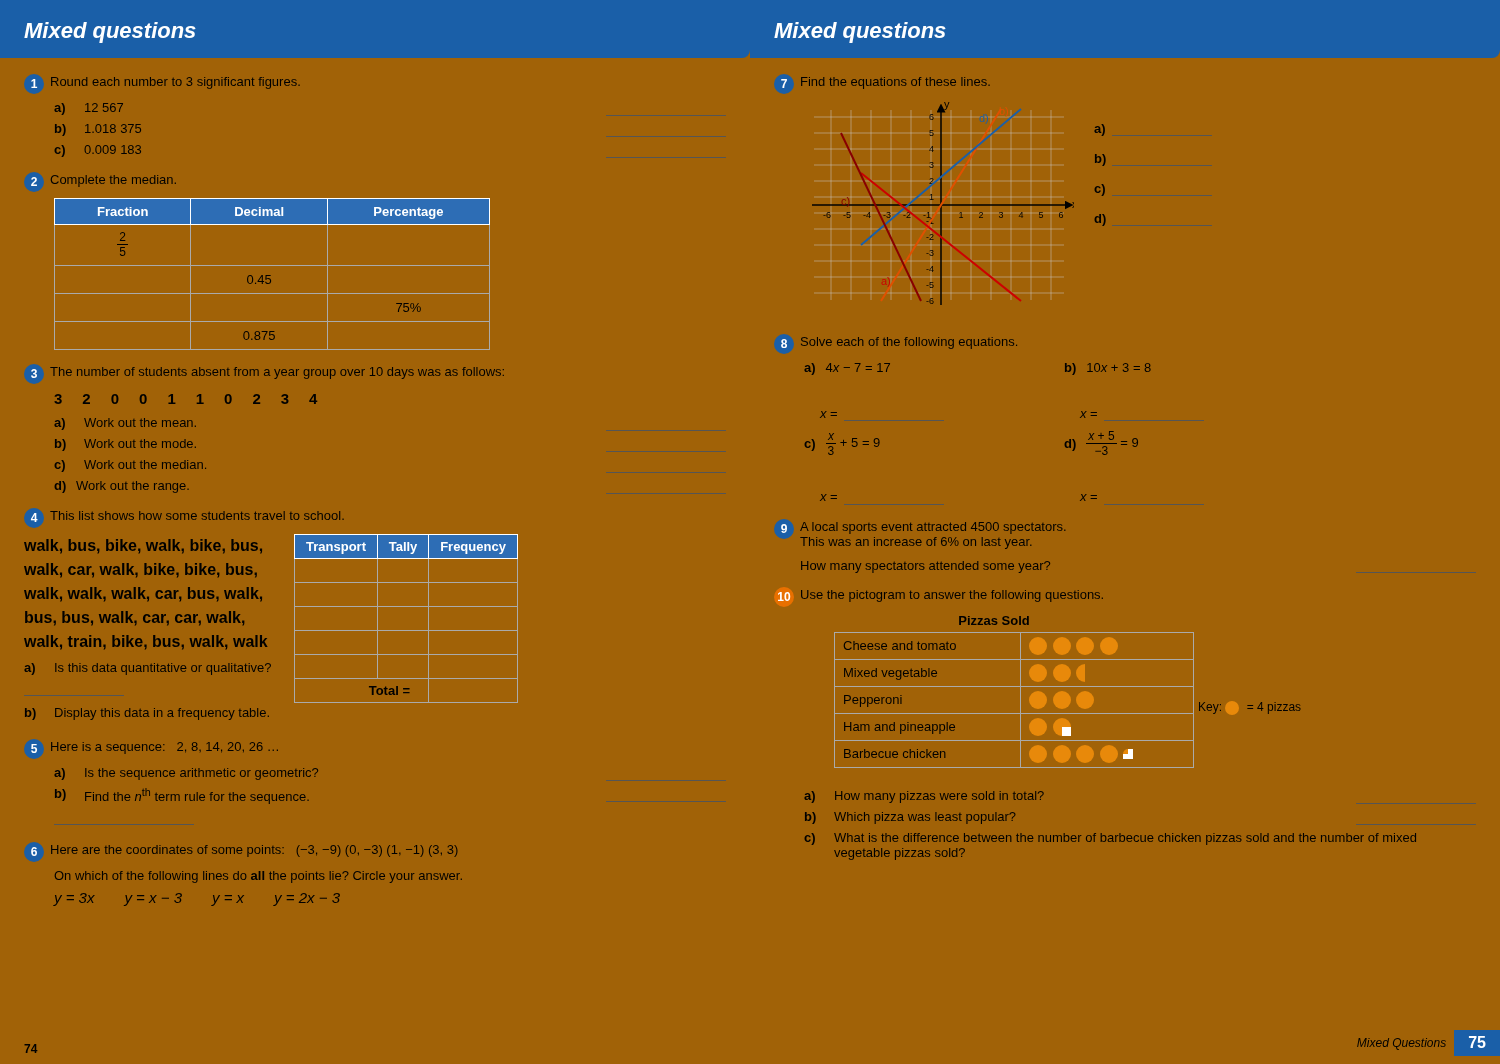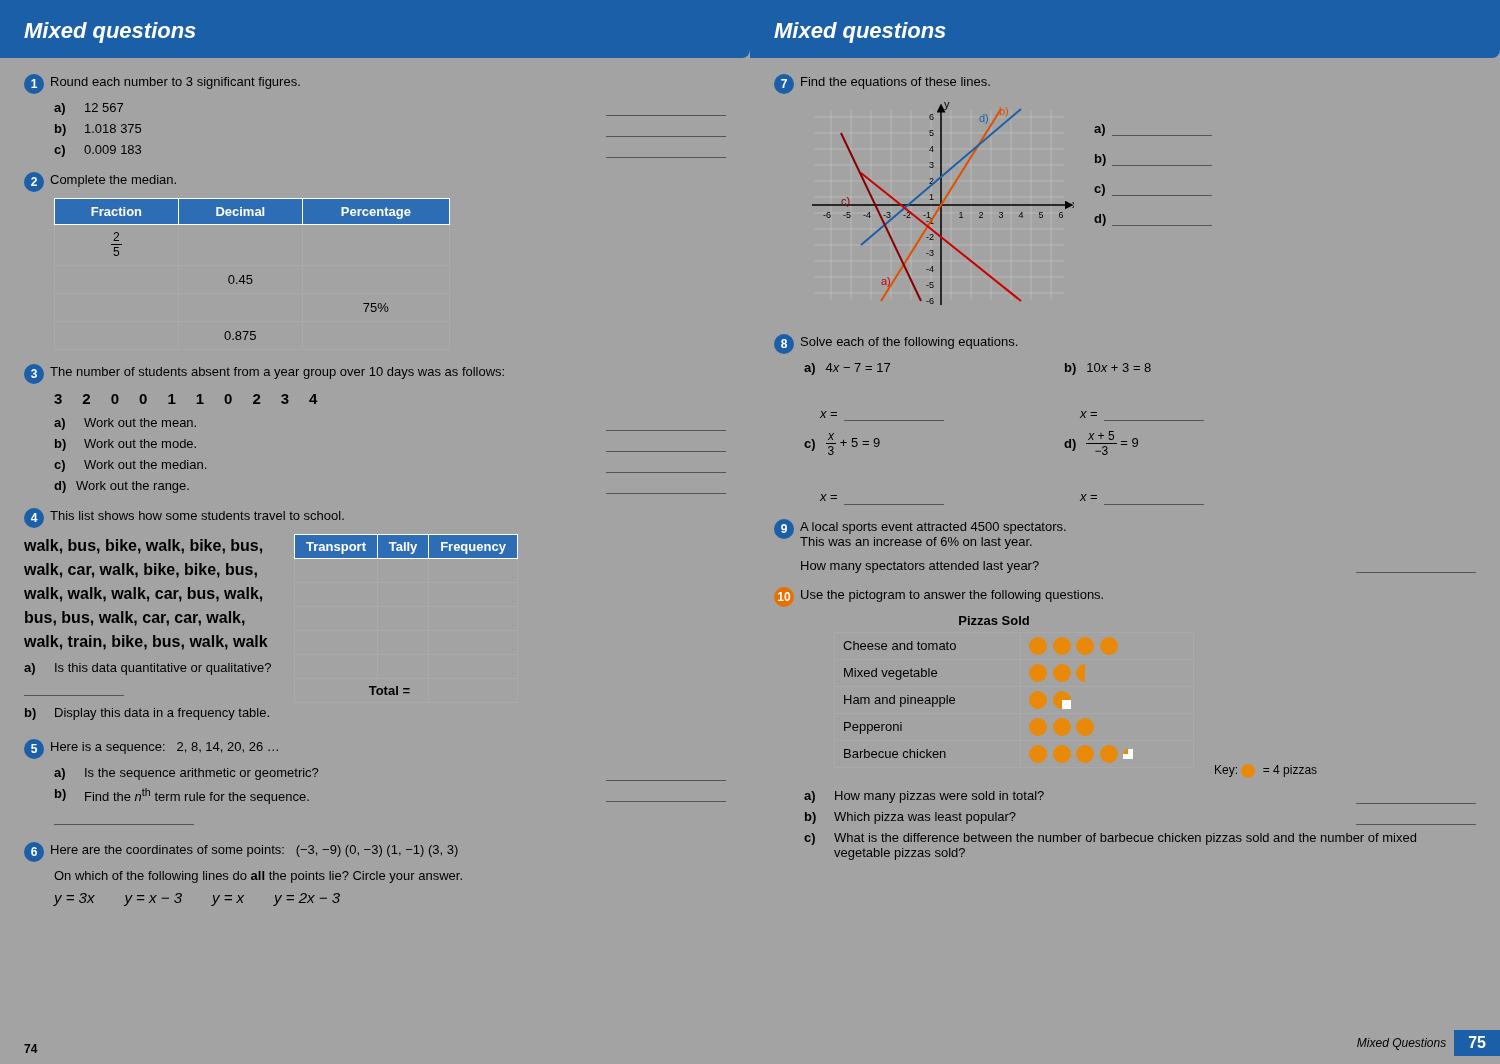--- a/index.html
+++ b/index.html
@@ -8,21 +8,21 @@
       font-size: 13px;
       background: #fff;
       color: #000;
       width: 1500px;
       min-height: 1064px;
       display: flex;
     }
     .page {
       width: 750px;
       min-height: 1064px;
-      background: #a3a3a3;
+      background: #a16207;
       padding: 0;
       position: relative;
     }
     .page-header {
       background: #1a5fa8;
       color: #fff;
       padding: 18px 24px 14px 24px;
       margin-bottom: 16px;
       border-radius: 0 0 8px 0;
     }
@@ -84,21 +84,21 @@
       display: inline-block;
       margin-left: 8px;
     }
 
     
     table {
       border-collapse: collapse;
       font-size: 13px;
     }
     table.fraction-table {
-      width: 396px;
+      width: 436px;
       margin-left: 30px;
       margin-bottom: 8px;
     }
     table.fraction-table th {
       background: #2d6db5;
       color: #fff;
       padding: 5px 12px;
       text-align: center;
       border: 1px solid #fff;
     }
@@ -653,72 +653,72 @@
       </div>
     </div>
 
     <div class="question-block">
       <div class="question-row">
         <span class="question-number">9</span>
         <div class="question-text">
           <div>A local sports event attracted 4500 spectators.</div>
           <div>This was an increase of 6% on last year.</div>
           <div style="display:flex;justify-content:space-between;align-items:flex-end;margin-top:8px">
-            <span>How many spectators attended last year?</span>
+            <span>How many spectators attended some year?</span>
             <span class="answer-line"></span>
           </div>
         </div>
       </div>
     </div>
 
     <div class="question-block">
       <div class="question-row">
         <span class="question-number" style="background:#e87000">10</span>
         <span class="question-text">Use the pictogram to answer the following questions.</span>
       </div>
 
       <div style="margin-left:30px">
         <div style="font-weight:bold;text-align:center;width:380px;margin-bottom:4px">Pizzas Sold</div>
-        <div style="display:flex;gap:20px;align-items:flex-end">
+        <div style="display:flex;gap:4px;align-items:center">
           <table class="pizza-table" style="width:360px">
             <tbody>
               <tr>
                 <td style="min-width:120px">Cheese and tomato</td>
                 <td>
                   <span class="pizza-circle"></span>
                   <span class="pizza-circle"></span>
                   <span class="pizza-circle"></span>
                   <span class="pizza-circle"></span>
                 </td>
               </tr>
               <tr>
                 <td>Mixed vegetable</td>
                 <td>
                   <span class="pizza-circle"></span>
                   <span class="pizza-circle"></span>
                   <span class="pizza-half"></span>
+                </td>
+              </tr>
+              <tr>
+                <td>Pepperoni</td>
+                <td>
+                  <span class="pizza-circle"></span>
+                  <span class="pizza-circle"></span>
+                  <span class="pizza-circle"></span>
                 </td>
               </tr>
               <tr>
                 <td>Ham and pineapple</td>
                 <td>
                   <span class="pizza-circle"></span>
                   
                   <svg width="18" height="18" viewBox="0 0 18 18" style="vertical-align:middle;margin-right:2px">
                     <circle cx="9" cy="9" r="9" fill="#e8890a"></circle>
                     <polygon points="9,9 18,9 18,18 9,18" fill="white"></polygon>
                   </svg>
-                </td>
-              </tr>
-              <tr>
-                <td>Pepperoni</td>
-                <td>
-                  <span class="pizza-circle"></span>
-                  <span class="pizza-circle"></span>
-                  <span class="pizza-circle"></span>
                 </td>
               </tr>
               <tr>
                 <td>Barbecue chicken</td>
                 <td>
                   <span class="pizza-circle"></span>
                   <span class="pizza-circle"></span>
                   <span class="pizza-circle"></span>
                   <span class="pizza-circle"></span>
                   

